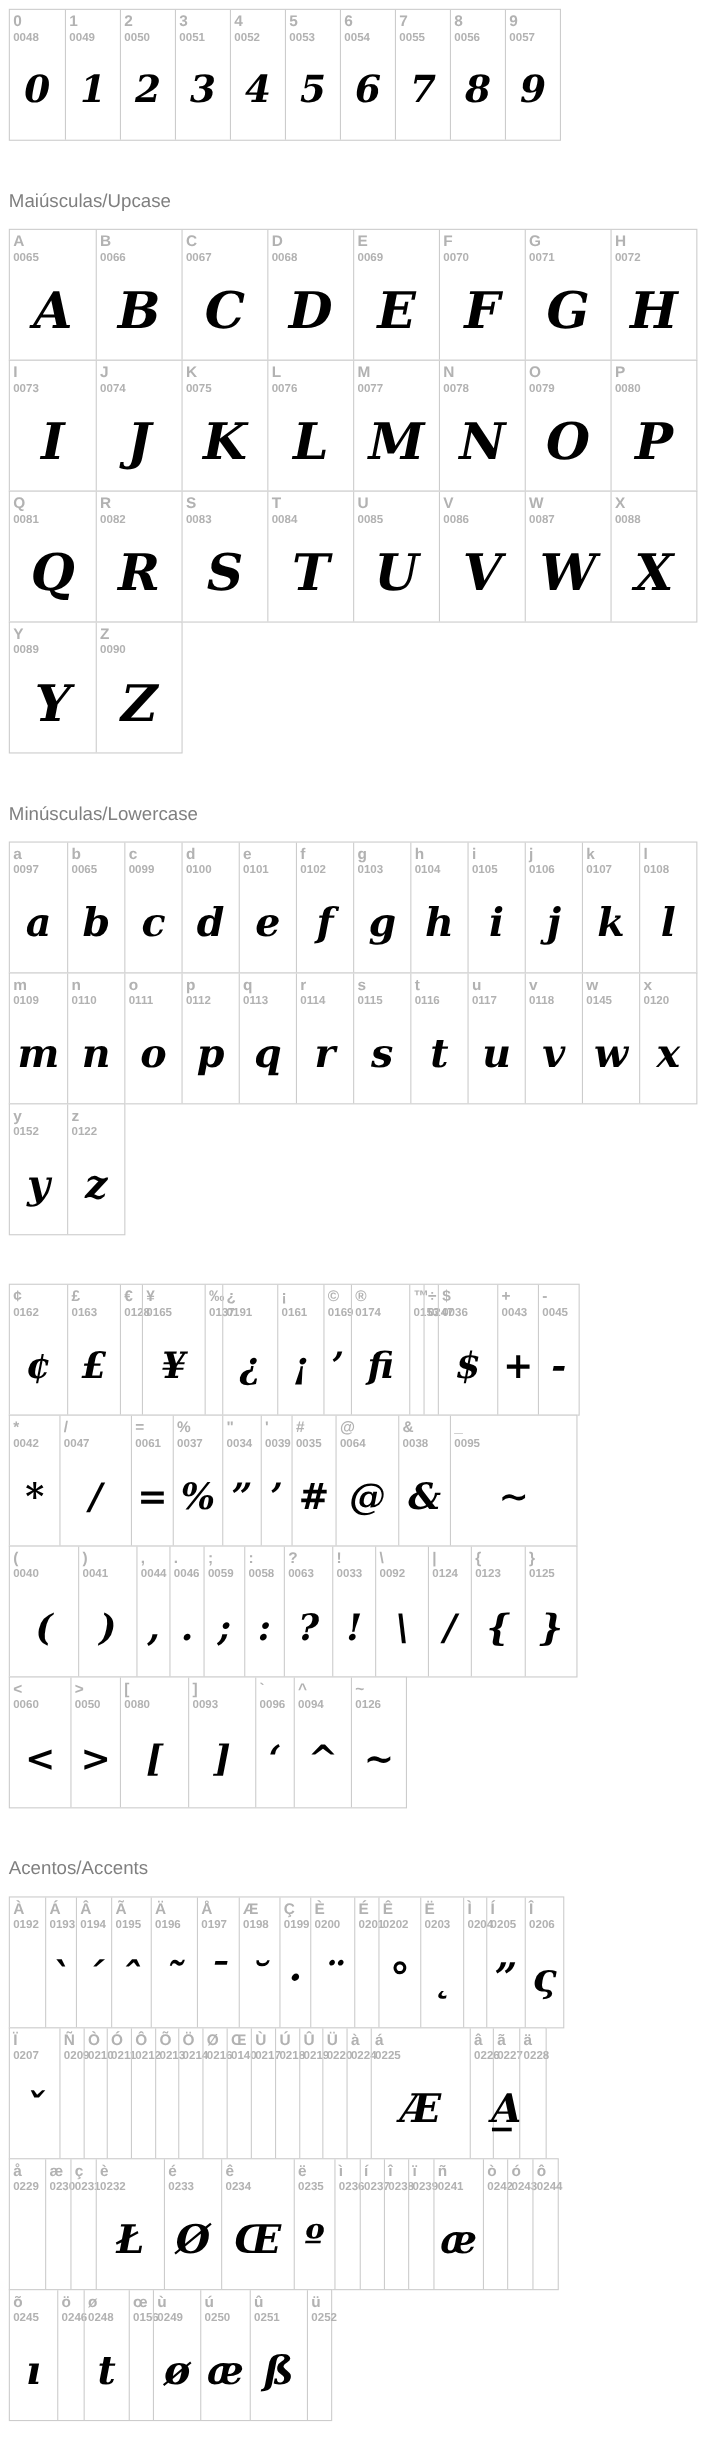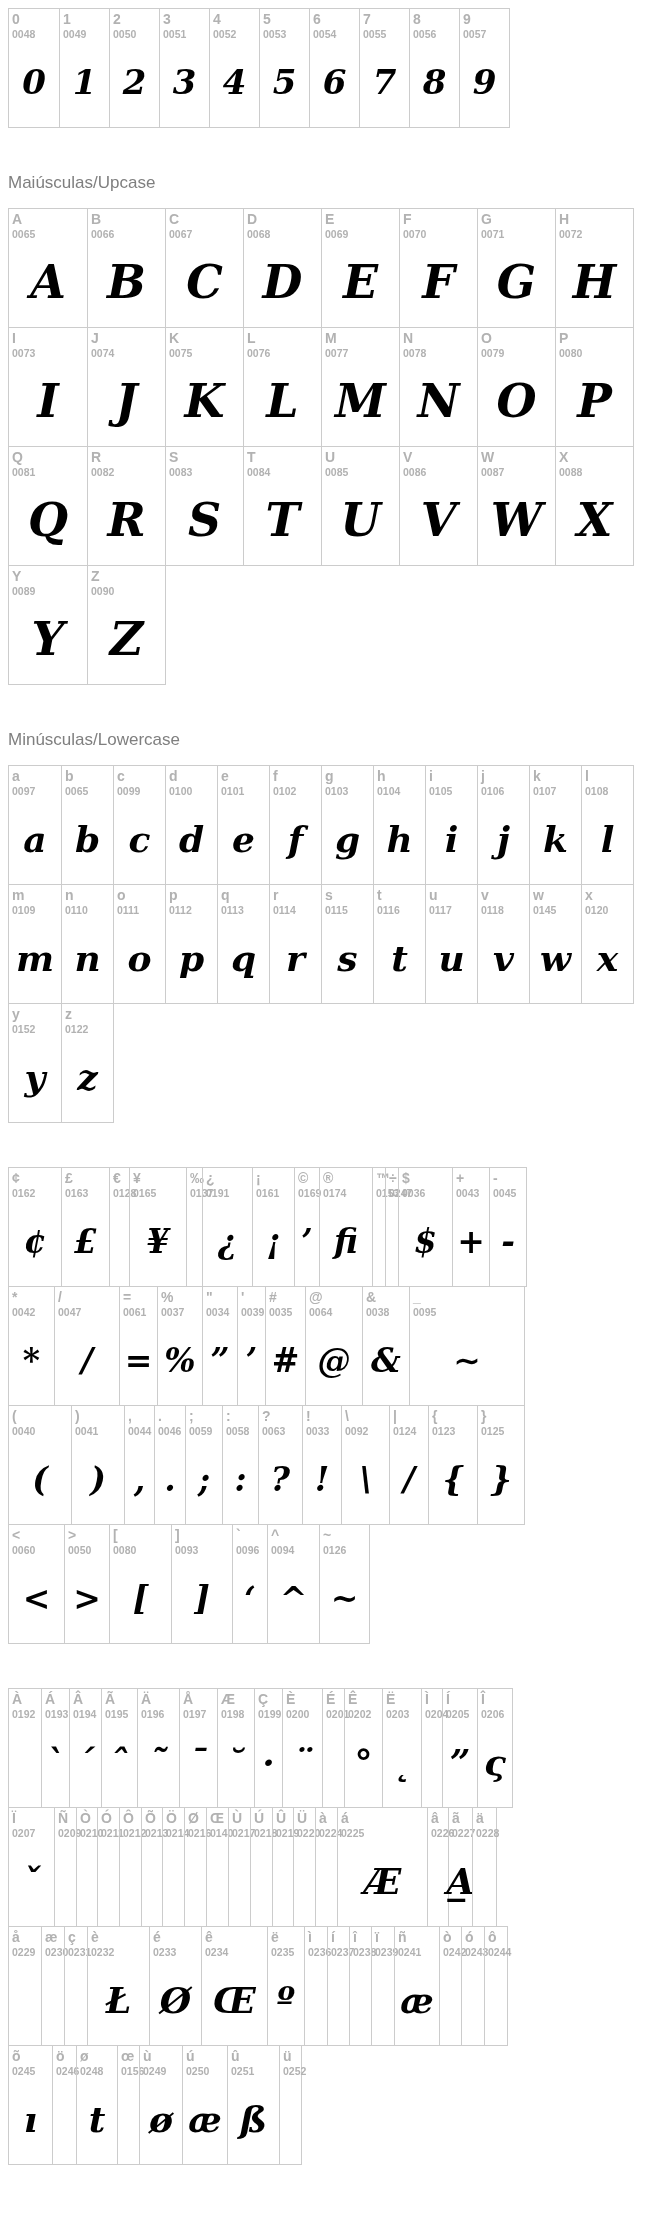--- a/index.html
+++ b/index.html
@@ -906,20 +906,21 @@
       <span class="cell-ch">~</span>
       <span class="cell-code">0126</span>
     </div>
     <div class="cell-glyph">~</div>
   </div>
 </div>
 </div>
   </div>
 
   <div class="section sec-accents">
+    <h2 class="section-title">Acentos/Accents</h2>
     <div class="rows">
   <div class="grid-row">
   <div class="cell" style="width: 32px;">
     <div class="cell-head">
       <span class="cell-ch">À</span>
       <span class="cell-code">0192</span>
     </div>
     <div class="cell-glyph"></div>
   </div>
 

